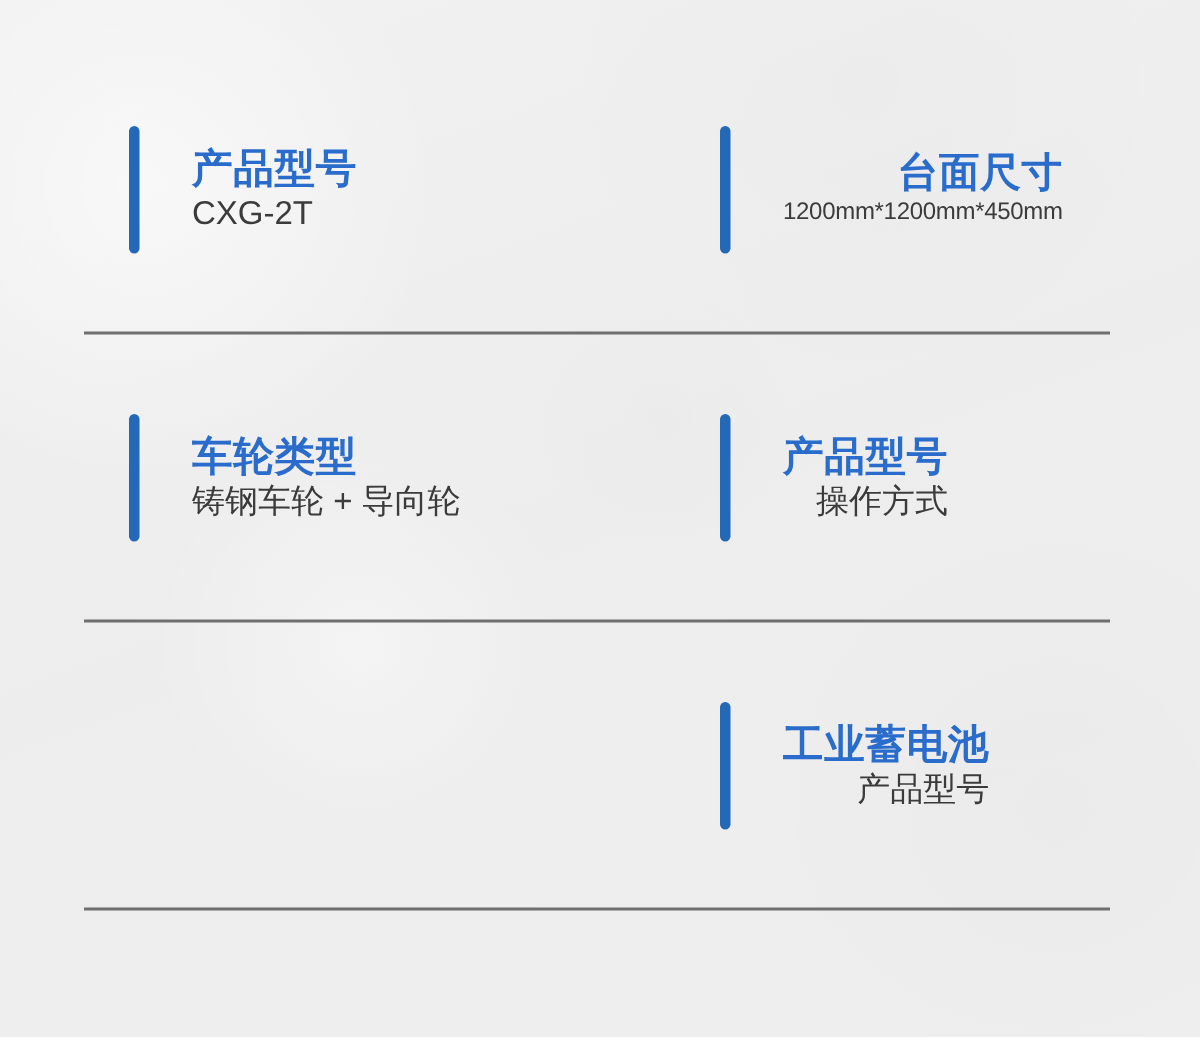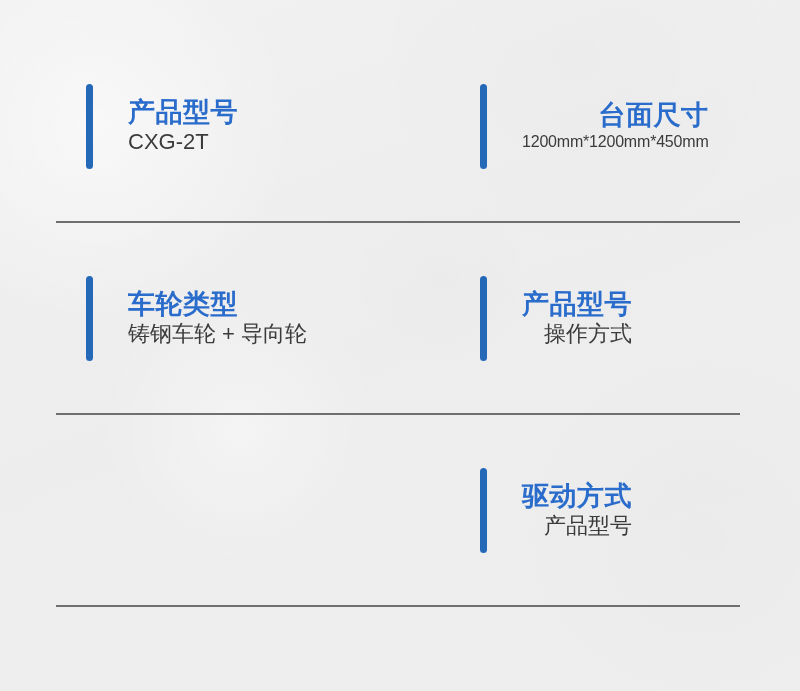--- a/index.html
+++ b/index.html
@@ -155,21 +155,21 @@
       </div>
 
     </div>
 
     <div class="spec-row row-2">
 
 
       <div class="spec-cell col-1">
         <span class="accent-bar"></span>
         <span class="cell-text">
-          <span class="cell-title">驱动方式</span>
+          <span class="cell-title">工业蓄电池</span>
           <span class="cell-value">产品型号</span>
         </span>
       </div>
 
     </div>
 
     <div class="divider d-0"></div>
     <div class="divider d-1"></div>
     <div class="divider d-2"></div>
 

